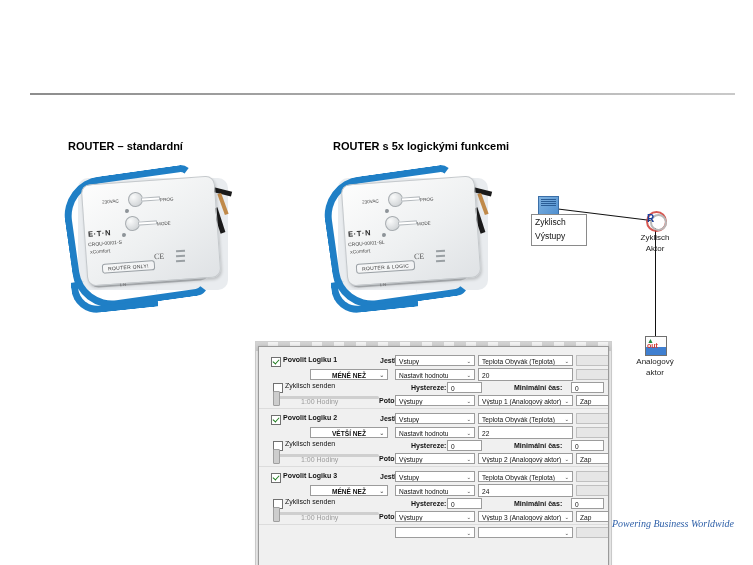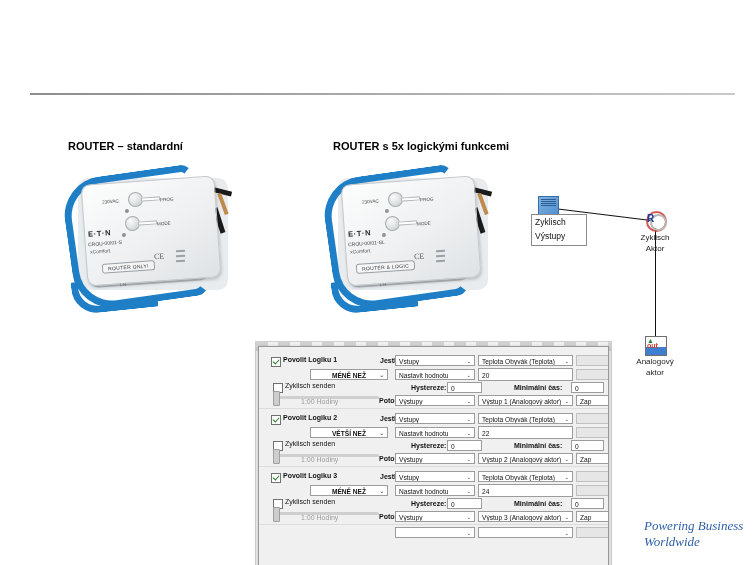--- a/index.html
+++ b/index.html
@@ -207,23 +207,22 @@
   }
   .cut-row{position:relative;height:14px;}
 
   
   .eaton{position:absolute;left:612px;top:517px;width:132px;}
   .eaton-word{
     font-size:22px;font-weight:bold;color:#1a4f9e;letter-spacing:1px;
     line-height:22px;font-family:"Liberation Sans",sans-serif;
   }
   .eaton-tag{
-    font-size:13px;color:#2d5fa8;font-style:italic;margin-top:1px;
+    font-size:10px;color:#2d5fa8;font-style:italic;margin-top:1px;
     font-family:"Liberation Serif",serif;
-    margin-left:32px;
   }
 </style>
 </head>
 <body>
 
 <div class="slide">
 
   <div class="title-rule"></div>
 
   <div class="caption" id="cap-left">ROUTER – standardní</div>

